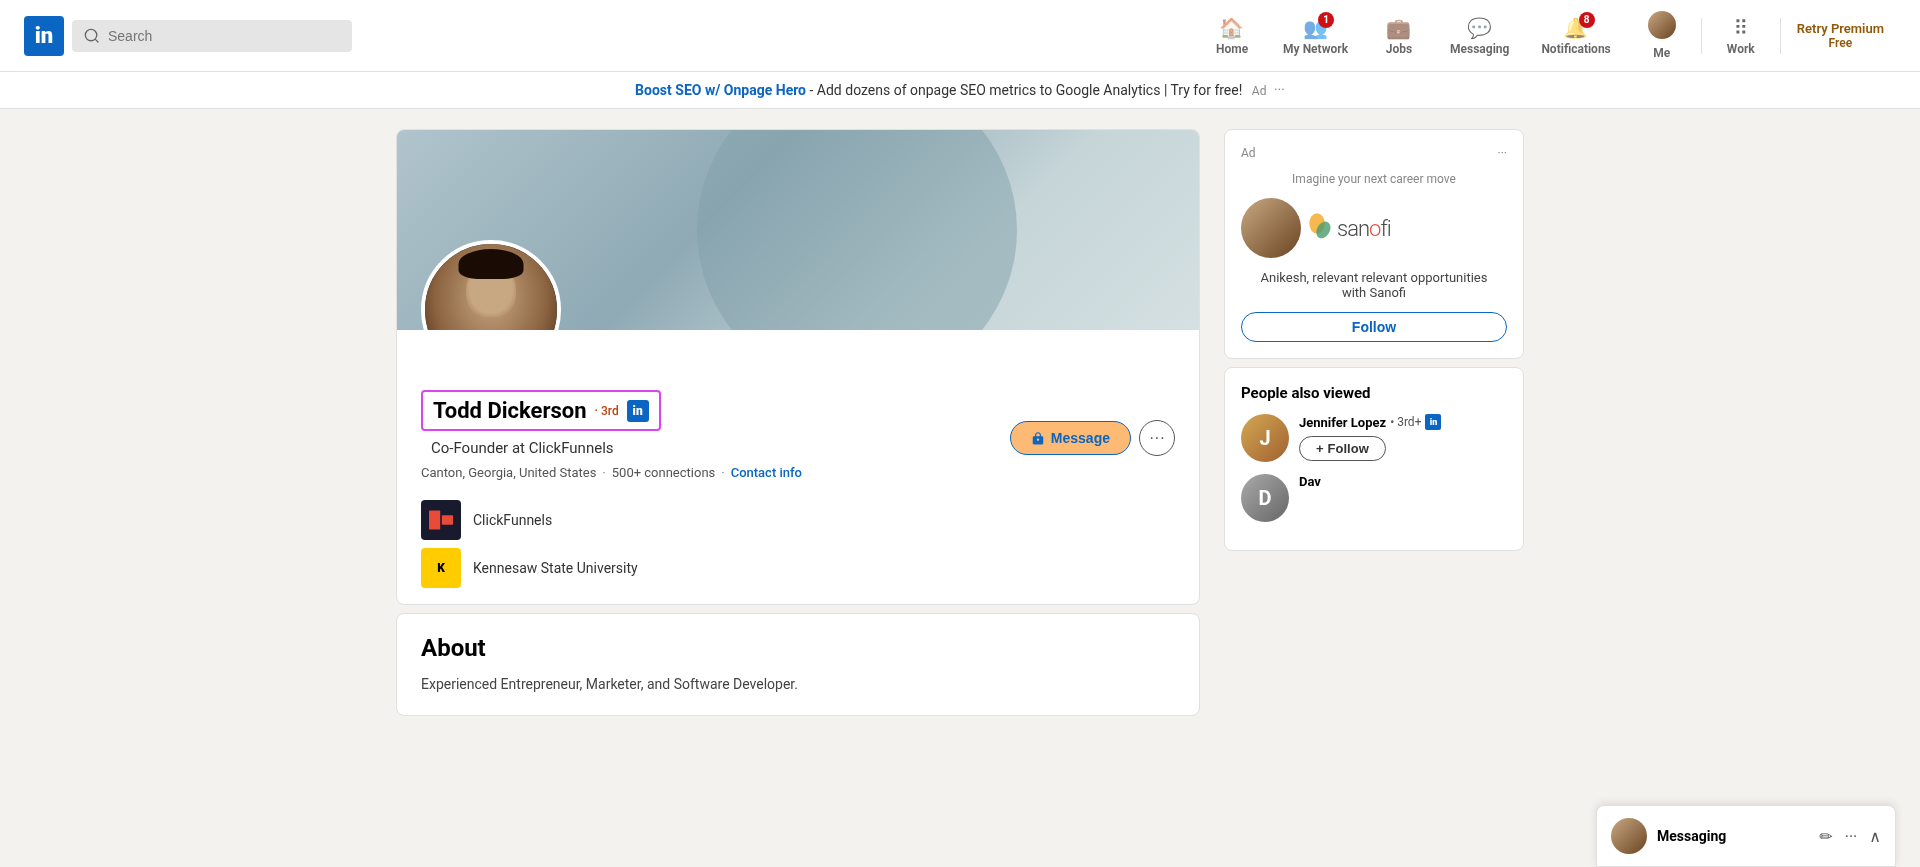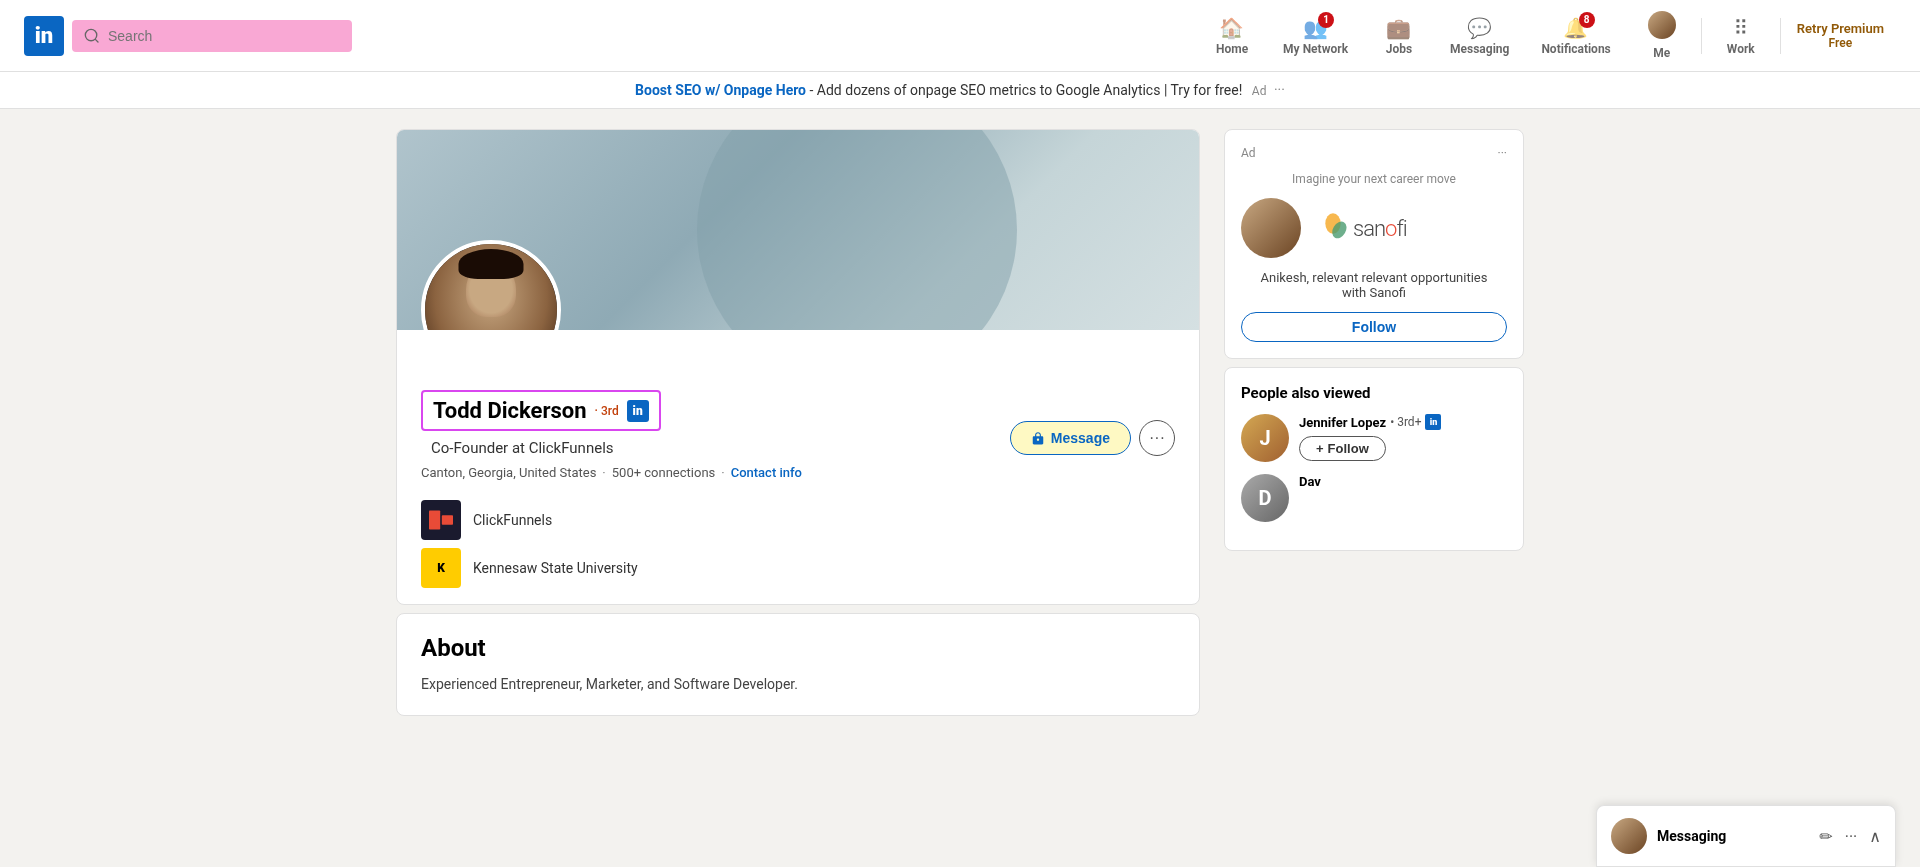--- a/index.html
+++ b/index.html
@@ -22,21 +22,21 @@
       height: 40px;
       background: #0a66c2;
       border-radius: 4px;
       display: flex; align-items: center; justify-content: center;
       font-weight: 900; color: #fff; font-size: 22px;
       flex-shrink: 0;
     }
     .nav-search {
       margin-left: 8px;
       display: flex; align-items: center;
-      background: #f9a8d4;
+      background: #e5e5e5;
       border-radius: 4px;
       padding: 8px 12px;
       width: 280px;
       gap: 8px;
     }
     .nav-search input {
       border: none; background: transparent; outline: none;
       font-size: 14px; color: #555; width: 100%;
     }
     .search-icon-svg { color: #666; flex-shrink: 0; }
@@ -187,21 +187,21 @@
       flex-wrap: wrap;
     }
     .meta-dot { color: #888; }
     .meta-link { color: #0a66c2; cursor: pointer; text-decoration: none; font-weight: 500; }
     .profile-actions {
       display: flex; align-items: center; gap: 8px; padding-top: 30px;
     }
     .btn-message {
       border: 1.5px solid #0a66c2;
       color: #0a66c2;
-      background: #fef9c3;
+      background: #fdba74;
       border-radius: 24px;
       padding: 8px 20px;
       font-size: 14px;
       font-weight: 600;
       cursor: pointer;
       display: flex; align-items: center; gap: 6px;
     }
     .btn-dots {
       border: 1.5px solid #555;
       color: #555;
@@ -261,21 +261,21 @@
     }
     .sidebar-ad-label {
       font-size: 12px; color: #888;
       display: flex; justify-content: space-between;
       align-items: center; margin-bottom: 12px;
     }
     .sidebar-ad-content {
       display: flex; flex-direction: column; text-align: center;
     }
     .sidebar-ad-logos {
-      display: flex; align-items: center; gap: 16px; margin-bottom: 12px;
+      display: flex; align-items: center; gap: 0; margin-bottom: 12px;
     }
     .sidebar-user-avatar {
       width: 60px; height: 60px; border-radius: 50%;
       background: linear-gradient(135deg, #c8a882, #6b4423);
       overflow: hidden; position: relative;
     }
     .sanofi-logo-text {
       font-size: 22px; font-weight: 300; color: #4a4a4a; letter-spacing: -1px;
     }
     .sanofi-dot { color: #e84b37; }

